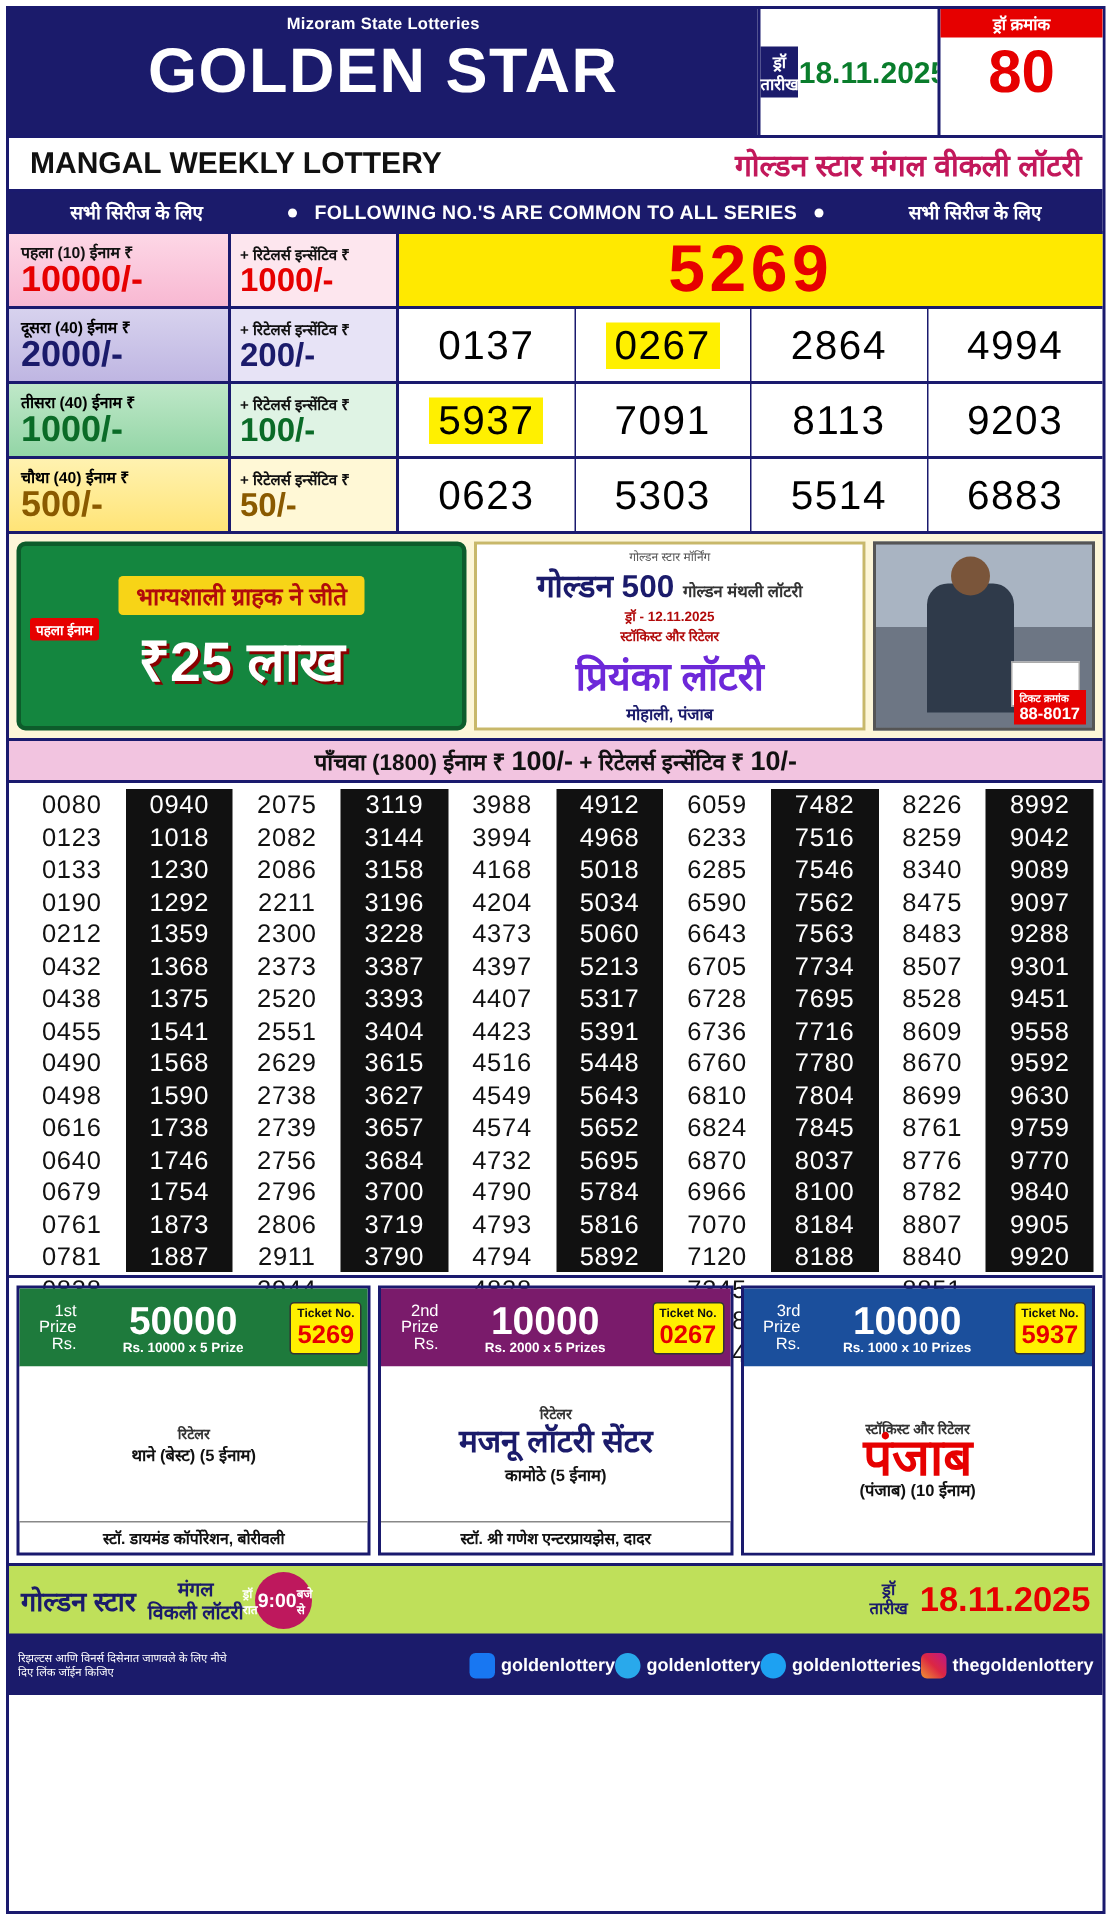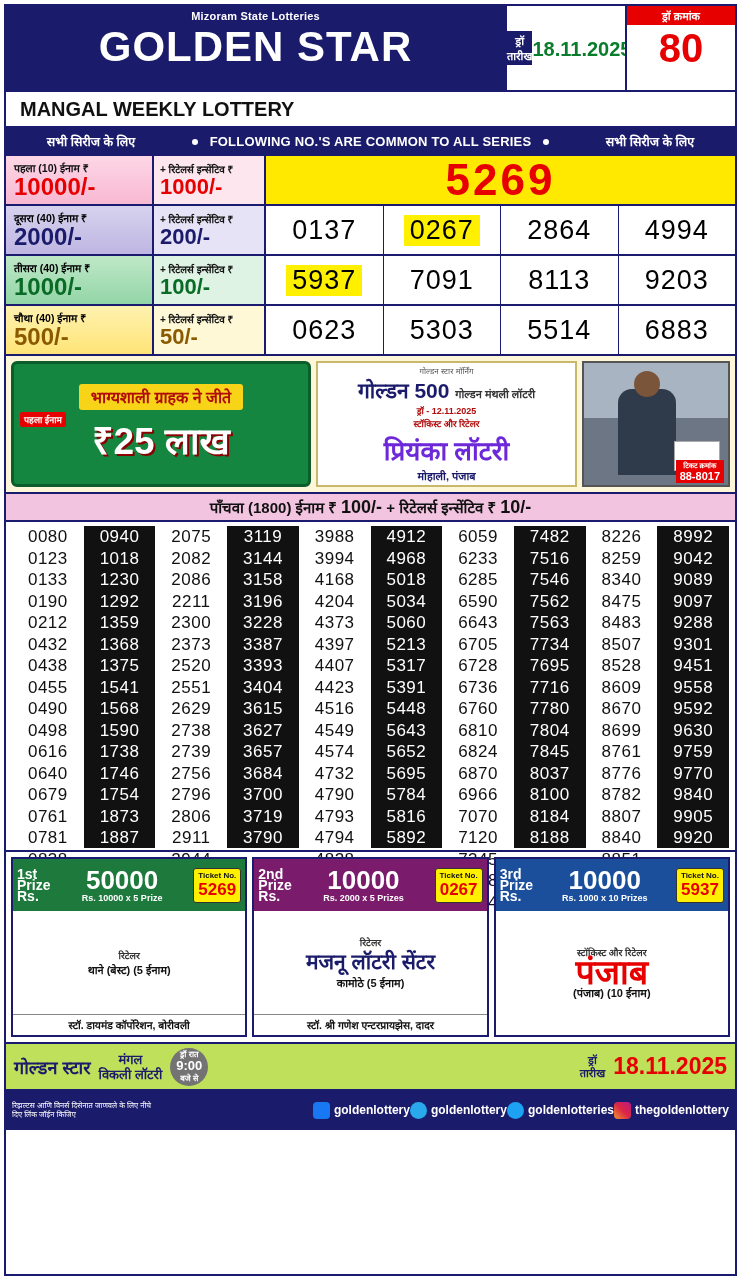--- a/index.html
+++ b/index.html
@@ -71,56 +71,56 @@
   .promo-m .l1 { font-size:21px; font-weight:bold; color:#1b1b6b;}
   .promo-m .l1 span.sm { font-size:11px; color:#333; font-weight:bold;}
   .promo-m .l2 { font-size:9px; color:#b10b0b; font-weight:bold;}
   .promo-m .l3 { font-size:26px; font-weight:bold; color:#6d28d9; margin-top:2px; }
   .promo-m .l4 { font-size:11px; font-weight:bold; color:#1b1b6b;}
   .promo-r { width:148px; background:#7b8390; border:2px solid #555; position:relative; overflow:hidden;}
   .promo-r .sky { position:absolute; inset:0; background:linear-gradient(#a9b4c2 0 45%,#6d7684 45% 100%); }
   .promo-r .person { position:absolute; left:34px; top:26px; width:58px; height:86px; background:#2f3a4a; border-radius:14px 14px 0 0;}
   .promo-r .head { position:absolute; left:50px; top:8px; width:26px; height:26px; background:#7a553a; border-radius:50%;}
   .promo-r .tick { position:absolute; right:8px; bottom:14px; background:#fff; border:1px solid #aaa; width:46px; height:30px;}
-  .promo-r .badge { position:absolute; right:4px; bottom:2px; background:#e60000; color:#fff; font-size:11px; font-weight:bold; padding:1px 4px;text-align:center;}
+  .promo-r .badge { position:absolute; right:4px; bottom:2px; background:#e60000; color:#fff; font-size:11px; font-weight:bold; padding:1px 4px;}
   .promo-r .badge .cap { display:block; font-size:7px; }
 
   
   .fifth { height:28px; background:#f2c4e0; border-bottom:2px solid #1a1a6e; display:flex; align-items:center; justify-content:center; font-size:15px; font-weight:bold; color:#111;}
   .fifth b { font-size:18px; }
 
   
   .grid { height:330px; border-bottom:2px solid #1a1a6e; padding:4px 6px 2px; display:flex; gap:0; }
   .col { flex:1; display:flex; flex-direction:column; align-items:center; font-size:17px; line-height:21.5px; letter-spacing:.5px; color:#111; }
   .col.dark { background:#111; color:#fff; }
 
   
   .cards { display:flex; gap:5px; padding:5px; height:192px; border-bottom:2px solid #1a1a6e;}
   .card { flex:1; border:2px solid #1a1a6e; display:flex; flex-direction:column; }
   .card .top { display:flex; align-items:center; height:52px; padding:3px 4px; gap:4px; }
-  .card .pl { font-size:14px; font-weight:bold; line-height:11px; color:#fff; width:34px;}
+  .card .pl { font-size:11px; font-weight:normal; line-height:11px; color:#fff; width:34px;text-align:right;}
   .card .amt { flex:1; text-align:center; color:#fff; }
   .card .amt .a { font-size:26px; font-weight:bold; line-height:26px;}
   .card .amt .b { font-size:9px; font-weight:bold;}
   .card .tk { background:#fff000; border:1px solid #333; border-radius:3px; padding:2px 4px; text-align:center; }
   .card .tk .tl { font-size:8px; font-weight:bold; color:#111;}
   .card .tk .tv { font-size:17px; font-weight:bold; color:#e60000;}
   .c1 .top { background:#1e7a3c; } .c2 .top { background:#7a1b6b; } .c3 .top { background:#1b4f9c; }
   .card .body { flex:1; background:#fff; display:flex; flex-direction:column; align-items:center; justify-content:center; text-align:center; padding:4px;}
   .card .rl { font-size:9.5px; color:#333; font-weight:bold;}
   .card .nm { font-size:21px; font-weight:bold; color:#1b1b6b; line-height:26px;}
   .c3 .nm { font-size:34px; color:#e60000; }
   .card .sub { font-size:11px; font-weight:bold; color:#111;}
   .card .foot { border-top:1px solid #888; font-size:10.5px; font-weight:bold; color:#111; text-align:center; padding:3px 2px;}
 
   
   .bottom { height:46px; background:#bfe05a; display:flex; align-items:center; padding:0 8px; gap:8px; border-bottom:1px solid #1a1a6e;}
   .bottom .b1 { font-size:18px; font-weight:bold; color:#1b1b6b;}
   .bottom .b2 { font-size:13px; font-weight:bold; color:#1b1b6b; line-height:15px; text-align:center;}
-  .bottom .clock { background:#737373; color:#fff; border-radius:50%; width:38px; height:38px; display:flex; flex-direction:column; align-items:center; justify-content:flex-start; font-size:8px; font-weight:bold;}
+  .bottom .clock { background:#be185d; color:#fff; border-radius:50%; width:38px; height:38px; display:flex; align-items:center; justify-content:flex-end; font-size:8px; font-weight:bold;}
   .bottom .clock .big { font-size:13px; line-height:13px;}
   .bottom .b3 { flex:1; font-size:11.5px; font-weight:bold; color:#111; line-height:14px;}
   .bottom .b4 { font-size:11px; font-weight:bold; color:#1b1b6b; text-align:center; line-height:13px;}
   .bottom .b5 { font-size:23px; font-weight:bold; color:#e60000;}
 
   .social { height:40px; background:#1b1b6b; color:#fff; display:flex; align-items:center; padding:0 6px; gap:6px;}
   .social .note { width:150px; font-size:7.5px; line-height:9px; color:#fff;}
   .social .items { flex:1; display:flex; justify-content:flex-end; align-items:center;}
   .social .it { display:flex; align-items:center; gap:4px; font-size:12px; font-weight:bold;}
   .ic { width:17px; height:17px; border-radius:4px; display:inline-block; }
@@ -144,20 +144,21 @@
       <div class="tm">ड्रॉ रात 9:00 बजे से</div>
     </div>
     <div class="hdr-num">
       <div class="lbl">ड्रॉ क्रमांक</div>
       <div class="no">80</div>
     </div>
   </div>
 
   <div class="band2">
     <div class="l">MANGAL WEEKLY LOTTERY</div>
+    <div class="r">गोल्डन स्टार मंगल वीकली लॉटरी</div>
   </div>
 
   <div class="band3">
     <div class="s">सभी सिरीज के लिए</div>
     <div class="m">
       <span class="dot"></span>
       <span>FOLLOWING NO.'S ARE COMMON TO ALL SERIES</span>
       <span class="dot"></span>
     </div>
     <div class="s">सभी सिरीज के लिए</div>

